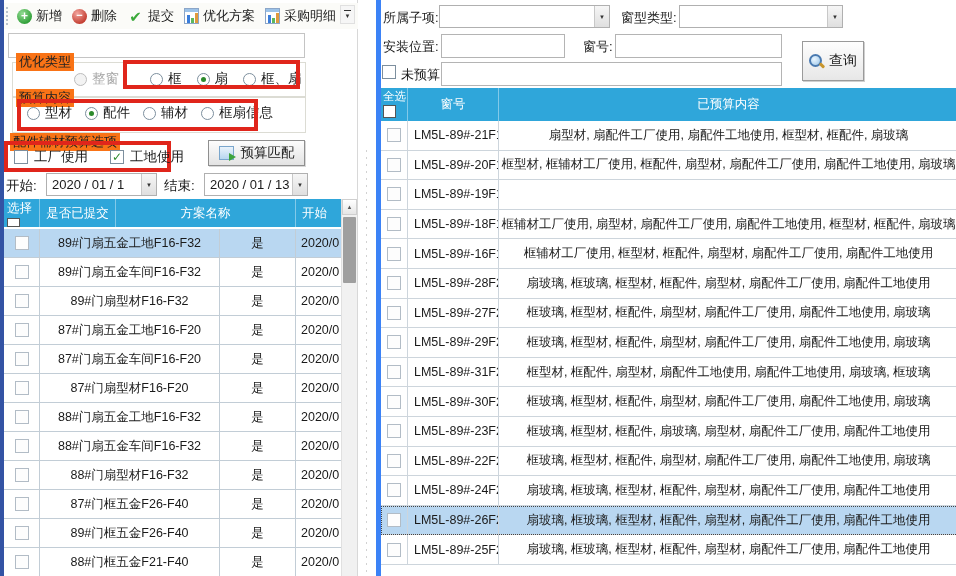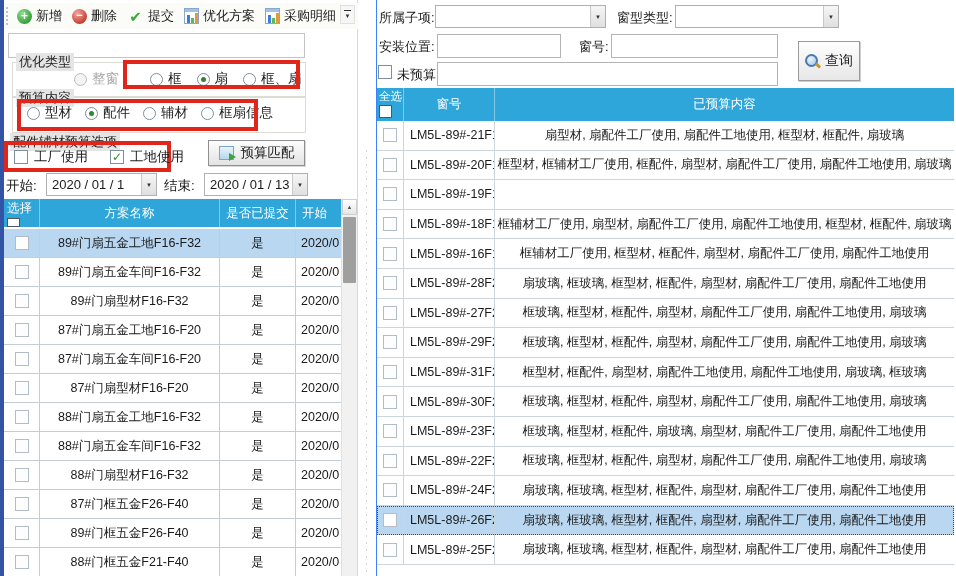--- a/index.html
+++ b/index.html
@@ -24,21 +24,21 @@
     background-position: 0 0, 2px 6px, 6px 9px, 10px 4px; background-repeat: no-repeat; }
   .tb-overflow { position: absolute; right: 2px; top: 5px; width: 15px; height: 19px; display: flex; flex-direction: column; align-items: center; justify-content: center; border: 1px solid #e0e0e0; background: #f6f6f6; }
   .tb-overflow .bar { width: 7px; border-top: 1px solid #333; margin-bottom: 2px; }
   .tb-overflow .ovf { font-size: 6px; color: #333; line-height: 6px; }
 
   .plan-input { position: absolute; left: 4px; top: 33px; width: 297px; height: 25px; border: 1px solid #c4c4c4; background: #fff; font-size: 13px; padding: 0 5px; }
 
   .groupbox { position: absolute; border: 1px solid #dcdcd4; }
   .g1 { left: 8px; top: 62px; width: 294px; height: 36px; }
   .g2 { left: 8px; top: 96px; width: 294px; height: 37px; }
-  .grouplabel { position: absolute; background: #e5e5e5; padding: 0 3px; font-size: 13px; color: #222; z-index: 2; }
+  .grouplabel { position: absolute; background: #f97316; padding: 0 3px; font-size: 13px; color: #222; z-index: 2; }
   .gl1 { left: 12px; top: 53px; }
   .gl2 { left: 12px; top: 89px; }
   .gl3 { left: 6px; top: 133px; }
 
   .radio-row { position: absolute; display: flex; align-items: flex-end; z-index: 3; }
   #optimize-radios { left: 70px; top: 70px; }
   #budget-radios { left: 23px; top: 104px; }
   .radio-item { display: flex; align-items: center; gap: 5px; margin-right: 13px; font-size: 13.5px; }
   #optimize-radios .radio-item { margin-right: 15px; }
   #optimize-radios .radio-item:nth-child(2) { margin-left: 16px; }
@@ -79,21 +79,21 @@
   .l-row { display: flex; height: 29px; border-bottom: 1px solid #c2cdd6; background: #fff; }
   .l-row.selected { background: var(--selection-blue); }
   .l-row .c { border-right: 1px solid #c2cdd6; display: flex; align-items: center; justify-content: center; font-size: 12.5px; overflow: hidden; white-space: nowrap; }
   .l-row .c1 { width: 36px; } .l-row .c2 { width: 180px; } .l-row .c3 { width: 76px; } .l-row .c4 { width: 45px; justify-content: flex-start; padding-left: 5px; border-right: none; }
   .rowcheck { width: 14px; height: 14px; border: 1px solid #b2bcc6; background: #fdfdfd; }
   .l-scroll { position: absolute; left: 337px; top: 199px; width: 16px; height: 377px; background: #f1f1f1; border-left: 1px solid #e0e0e0; }
   .l-scroll .up { height: 16px; background: linear-gradient(#ffffff,#e6e6e6); border: 1px solid #cfcfcf; display: flex; align-items: center; justify-content: center; font-size: 6px; color: #555; }
   .l-scroll .thumb { position: absolute; left: 1px; top: 18px; width: 13px; height: 66px; background: #9f9f9f; border-radius: 1px; }
 
   
-  .right-panel { position: absolute; left: 376px; top: 0; width: 476px; height: 576px; background: #fff; border-left: 1px solid #3b82f6; }
+  .right-panel { position: absolute; left: 376px; top: 0; width: 476px; height: 576px; background: #fff; border-left: 5px solid #3b82f6; }
   .flabel { position: absolute; font-size: 13px; white-space: nowrap; }
   .fl-sub { left: 2px; top: 9px; } .fl-wt { left: 240px; top: 9px; }
   .fl-pos { left: 2px; top: 38px; } .fl-no { left: 202px; top: 38px; }
   .fl-nb { left: 20px; top: 66px; }
   .cb-sub { left: 58px; top: 5px; width: 171px; } .cb-wt { left: 298px; top: 5px; width: 164px; }
   .tinput { position: absolute; height: 24px; border: 1px solid #b4b4b4; background: #fff; font-size: 13px; padding: 0 5px; }
   .ti-pos { left: 60px; top: 34px; width: 124px; } .ti-no { left: 234px; top: 34px; width: 167px; }
   .ti-nb { left: 60px; top: 62px; width: 341px; }
   .nb-check { position: absolute; left: 1px; top: 65px; }
   .query-btn { position: absolute; left: 421px; top: 41px; width: 62px; height: 40px; border: 1px solid #9a9a9a; background: linear-gradient(#fefefe,#e7e7e7); box-shadow: 1px 1px 0 #cfcfcf; display: flex; align-items: center; justify-content: center; gap: 5px; font-size: 14px; }
@@ -231,22 +231,22 @@
       <span class="cbtn">
           <span>▼</span>
         </span>
     </div>
 
     <div class="l-header">
       <div class="hc hc1">
         <span>选择</span>
         <span class="hcheck"></span>
       </div>
+      <div class="hc hc3">是否已提交</div>
       <div class="hc hc2">方案名称</div>
-      <div class="hc hc3">是否已提交</div>
       <div class="hc hc4">开始</div>
     </div>
     <div id="plan-rows">
         <div class="l-row selected">
           <div class="c c1">
             <span class="rowcheck"></span>
           </div>
           <div class="c c2">89#门扇五金工地F16-F32</div>
           <div class="c c3">是</div>
           <div class="c c4">2020/0</div>

